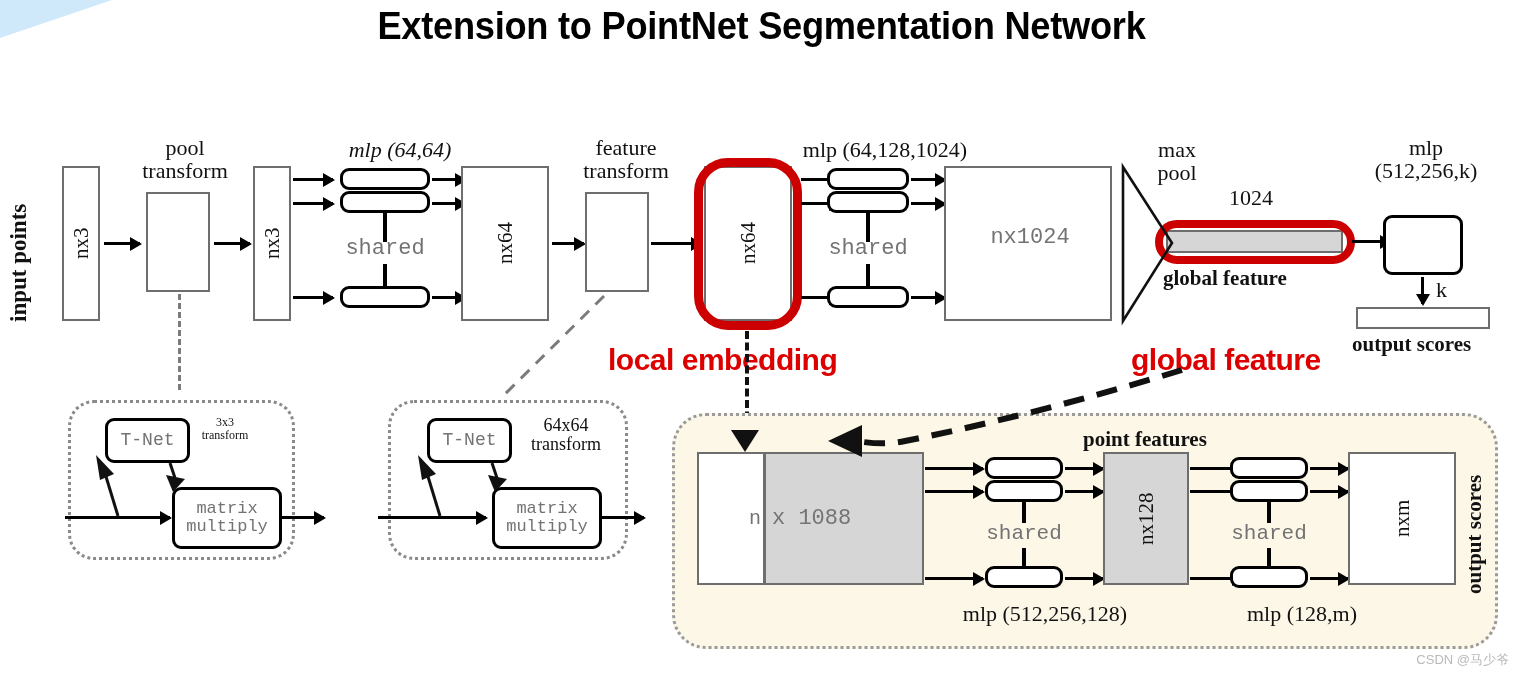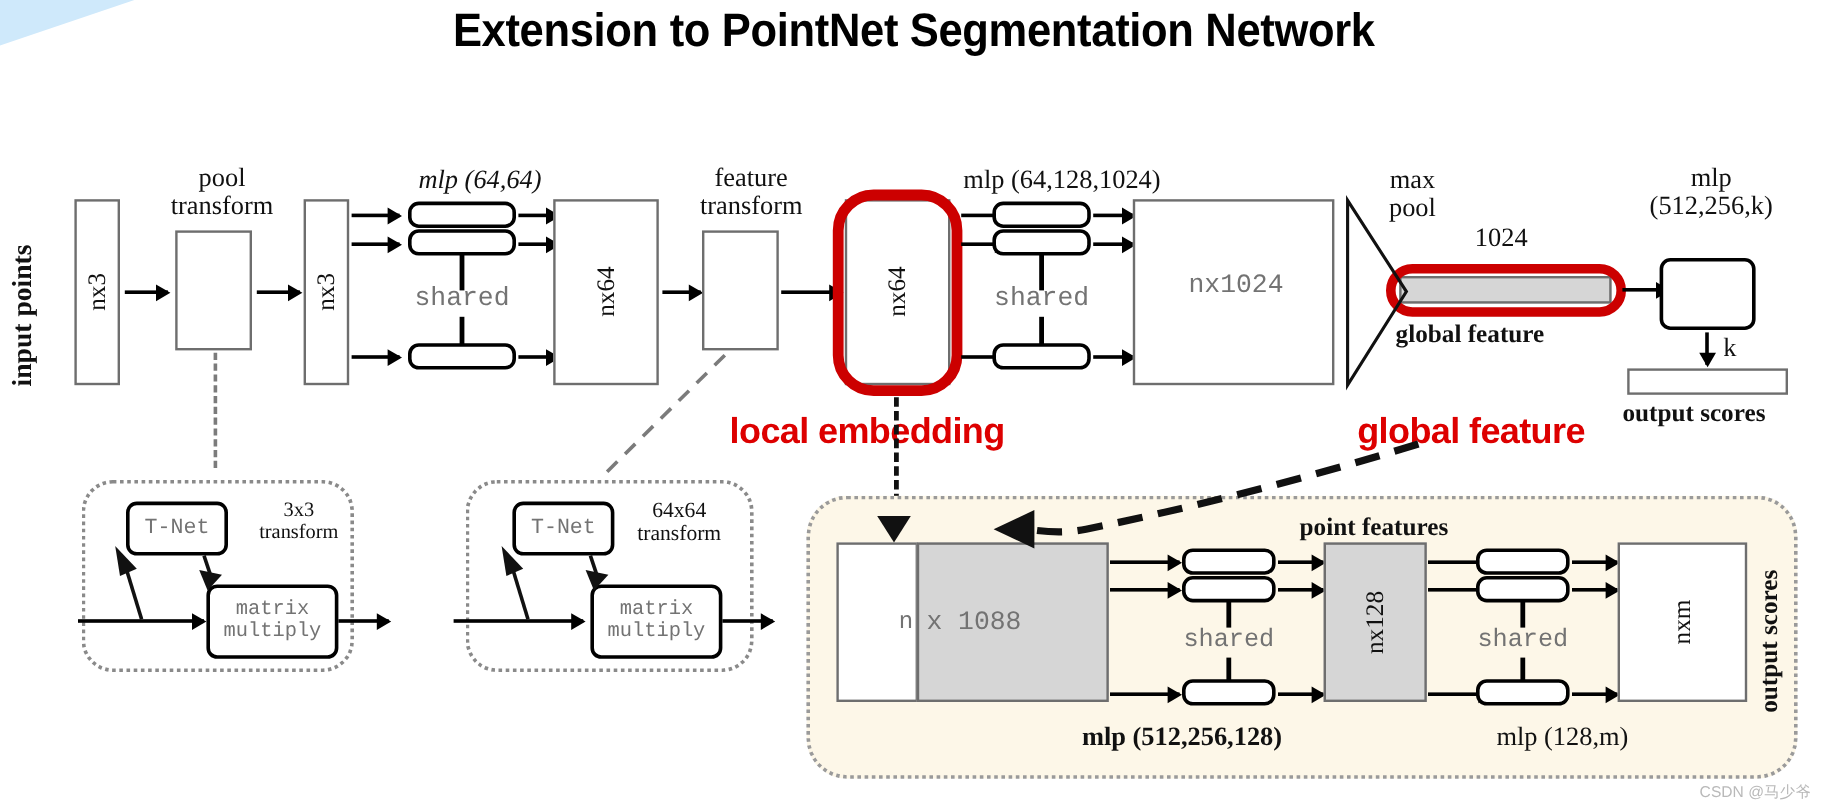--- a/index.html
+++ b/index.html
@@ -197,21 +197,21 @@
 <div class="redtext" style="left:608px;top:343px;">local embedding</div>
 <div class="redtext" style="left:1131px;top:343px;">global feature</div>
 
 <div class="blackdashv" style="left:745px;top:331px;height:100px;"></div>
 
 <div class="dashv" style="left:178px;top:294px;height:96px;"></div>
 
 <div class="tnet-panel" style="left:68px;top:400px;width:227px;height:160px;"></div>
 <div class="rbox" style="left:105px;top:418px;width:85px;height:45px;"></div>
 <div class="hlabel" style="left:105px;top:418px;width:85px;height:45px;font-size:18px;">T-Net</div>
-<div class="cap" style="left:204px;top:416px;width:90px;font-size:17px;">
+<div class="cap" style="left:180px;top:416px;width:90px;font-size:12px;">
   <span>3x3</span><br>
   <span>transform</span>
 </div>
 <div class="rbox" style="left:172px;top:487px;width:110px;height:62px;"></div>
 <div class="hlabel" style="left:172px;top:487px;width:110px;height:62px;font-size:17px;">
   <span>matrix<br>multiply</span>
 </div>
 <div class="arrow" style="left:65px;top:516px;width:105px;"></div>
 <div class="arrow" style="left:282px;top:516px;width:42px;"></div>
 
@@ -245,21 +245,21 @@
 <div class="arrow" style="left:925px;top:577px;width:58px;"></div>
 
 <div class="rbox" style="left:985px;top:457px;width:78px;height:22px;"></div>
 <div class="rbox" style="left:985px;top:480px;width:78px;height:22px;"></div>
 <div class="rbox" style="left:985px;top:566px;width:78px;height:22px;"></div>
 
 <div class="vline" style="left:1022px;top:501px;height:22px;"></div>
 <div class="vline" style="left:1022px;top:548px;height:20px;"></div>
 <div class="hlabel" style="left:978px;top:518px;width:92px;height:32px;font-size:21px;">shared</div>
 
-<div class="cap" style="left:860px;top:602px;width:250px;font-weight:bold;">mlp (512,256,128)</div>
+<div class="cap" style="left:920px;top:602px;width:250px;">mlp (512,256,128)</div>
 
 <div class="arrow" style="left:1065px;top:467px;width:38px;"></div>
 <div class="arrow" style="left:1065px;top:490px;width:38px;"></div>
 <div class="arrow" style="left:1065px;top:577px;width:38px;"></div>
 
 <div class="box gray-fill" style="left:1103px;top:452px;width:86px;height:133px;"></div>
 <div class="vlabel" style="left:1103px;top:452px;width:86px;height:133px;">nx128</div>
 
 <div class="arrow" style="left:1190px;top:467px;width:52px;"></div>
 <div class="arrow" style="left:1190px;top:490px;width:52px;"></div>

